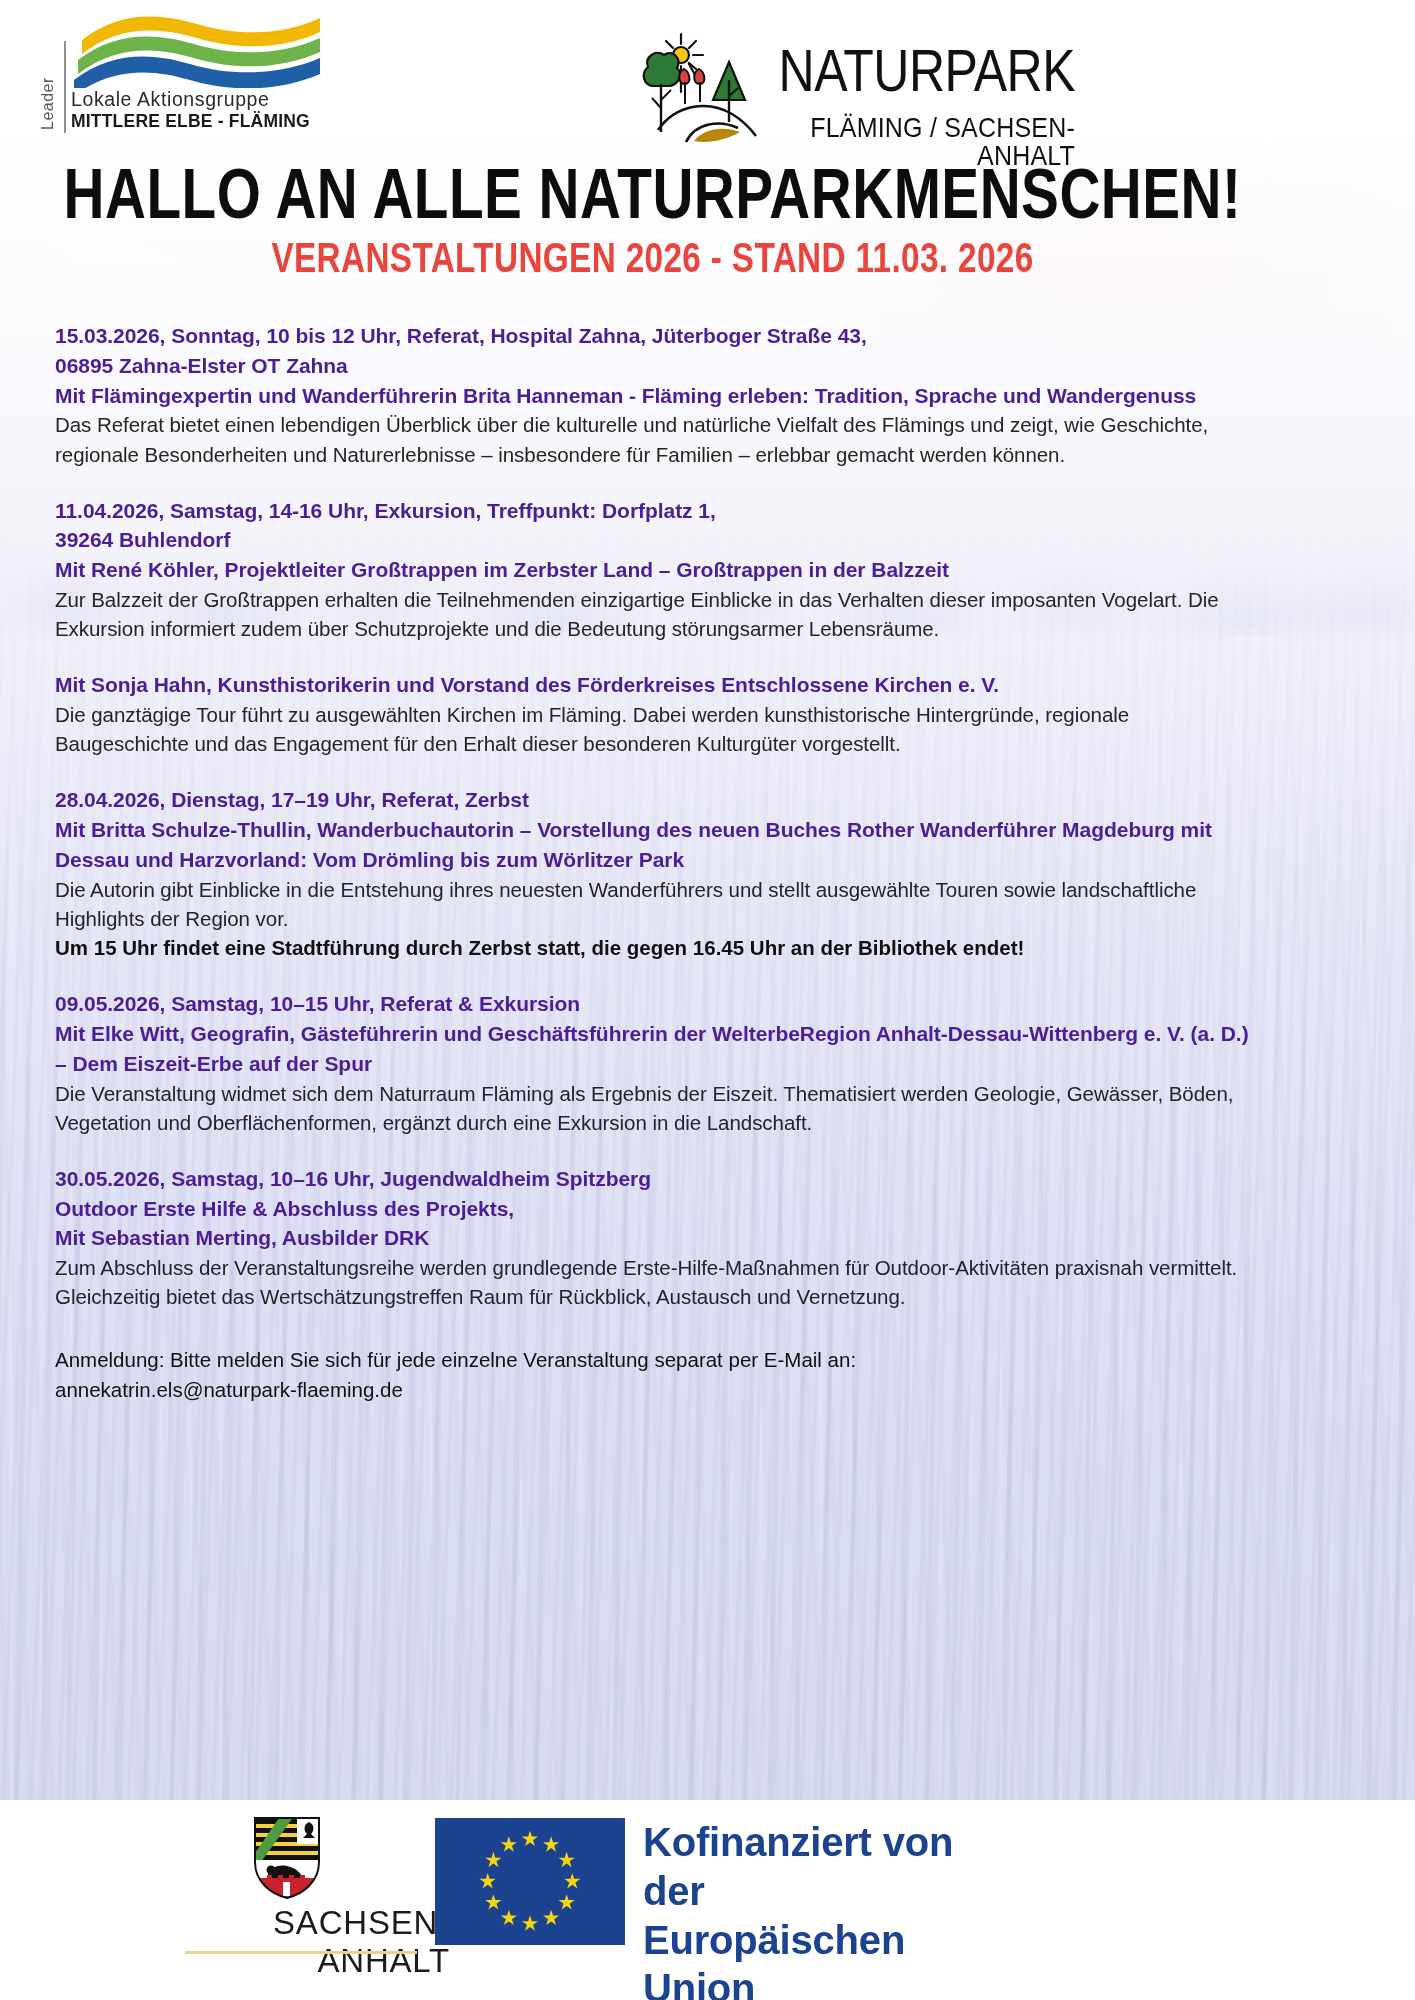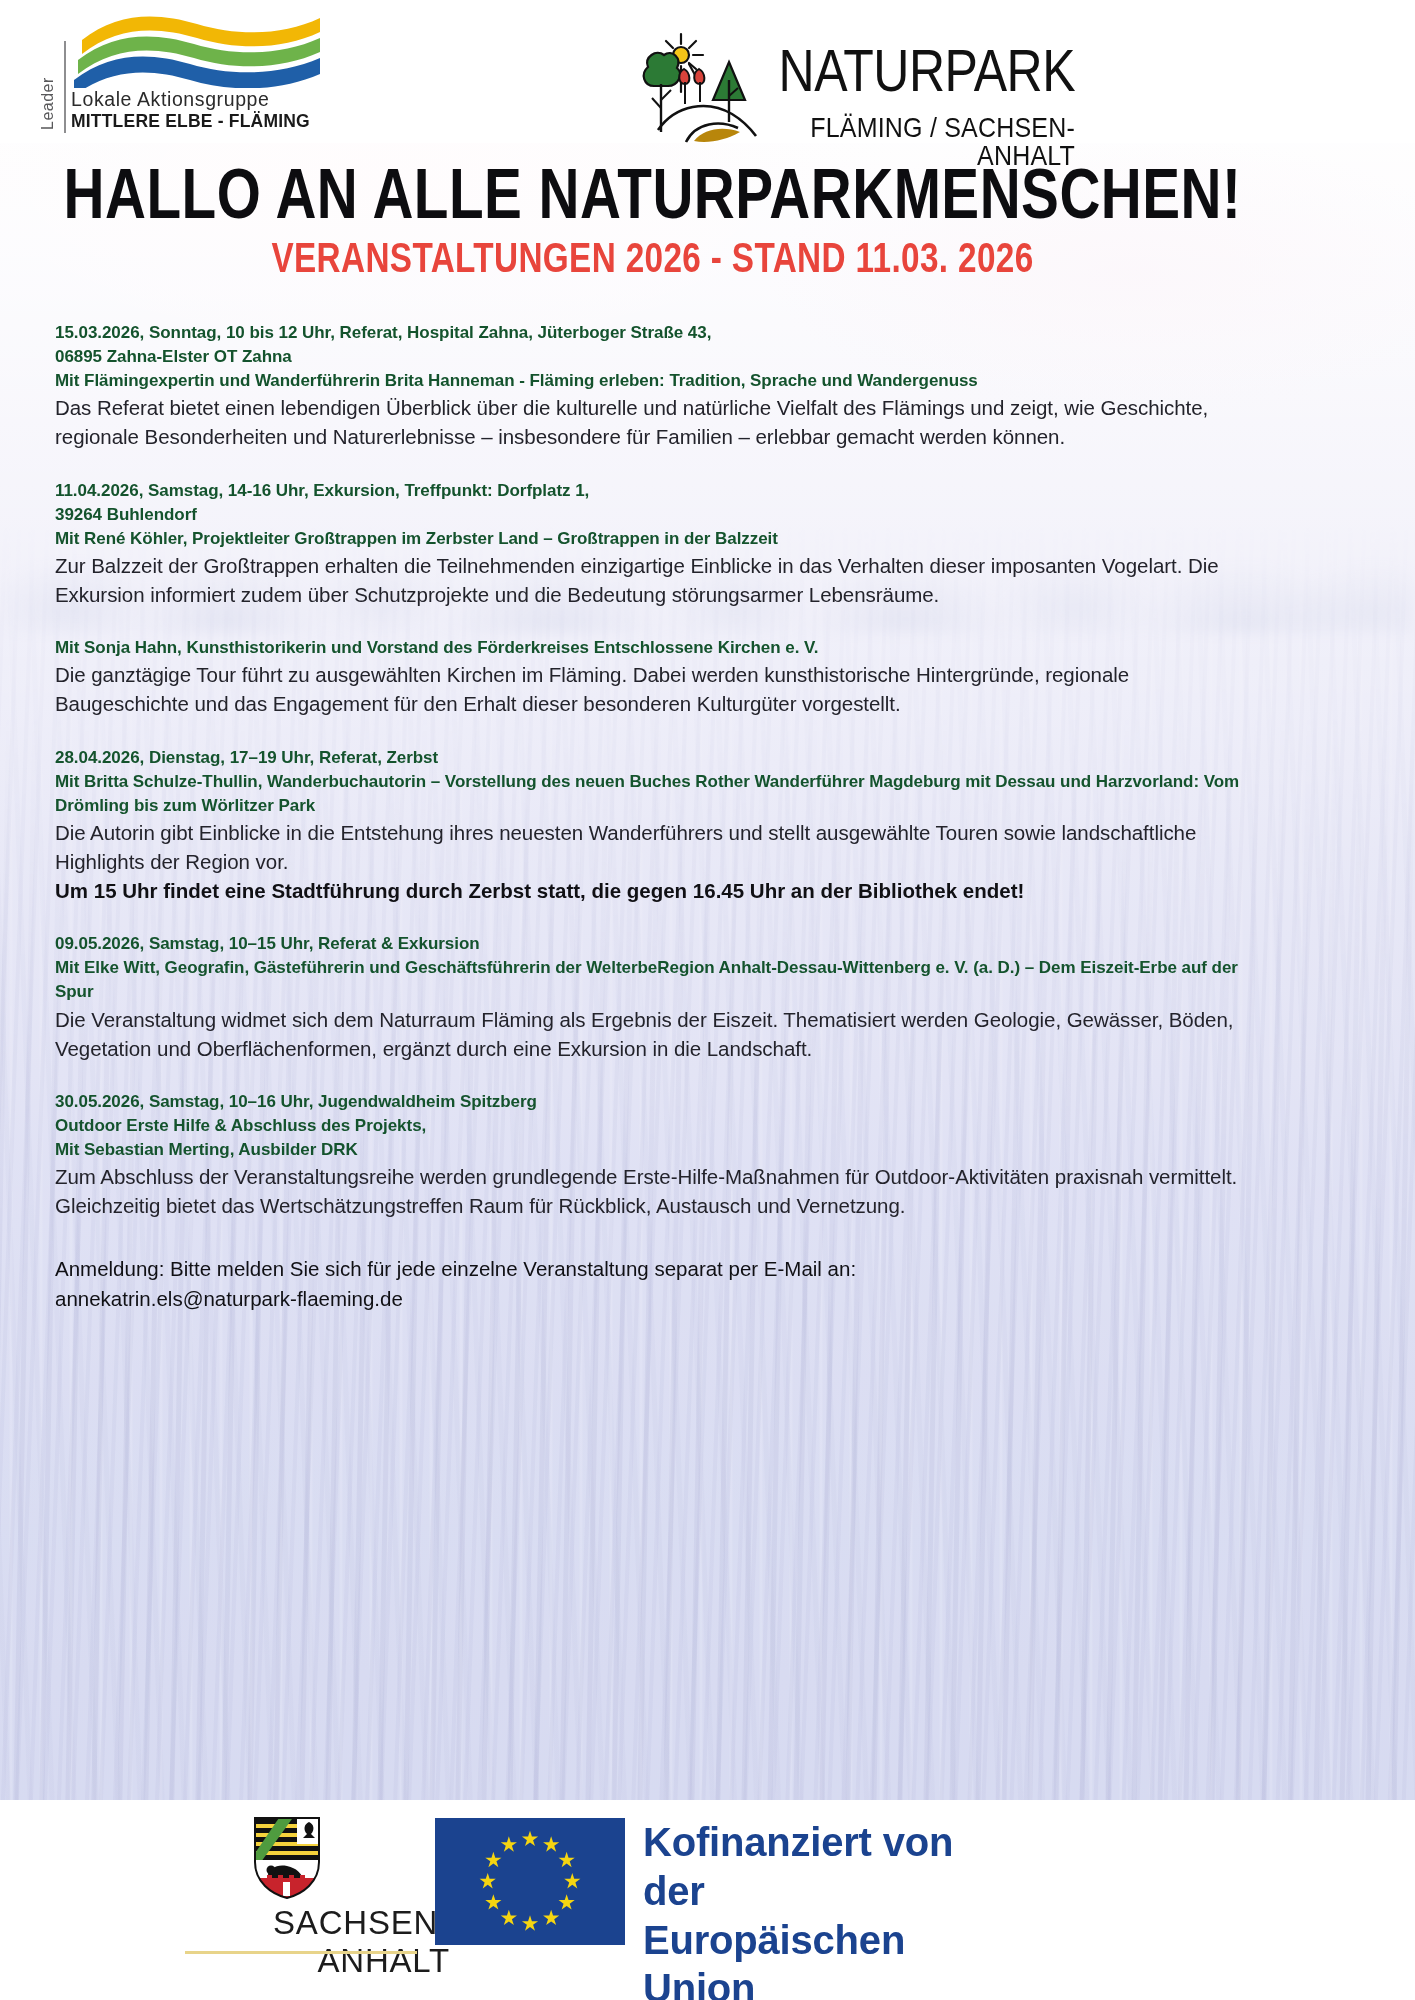--- a/index.html
+++ b/index.html
@@ -298,23 +298,23 @@
   }
 
   .events {
     margin-top: 48px;
     padding: 0 55px 0 55px;
   }
   .event {
     margin-bottom: 27px;
   }
   .ev-head {
-    font-size: 17px;
+    font-size: 21px;
     font-weight: bold;
-    color: #14532d;
+    color: #4c1d95;
     line-height: 1.42;
     letter-spacing: -0.05px;
   }
   .ev-body {
     font-size: 20.5px;
     font-weight: 400;
     color: #23232b;
     line-height: 1.42;
     letter-spacing: -0.05px;
   }

